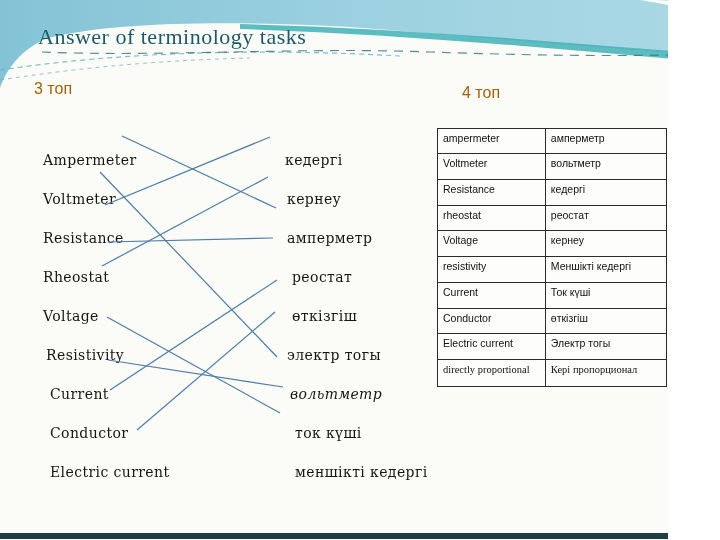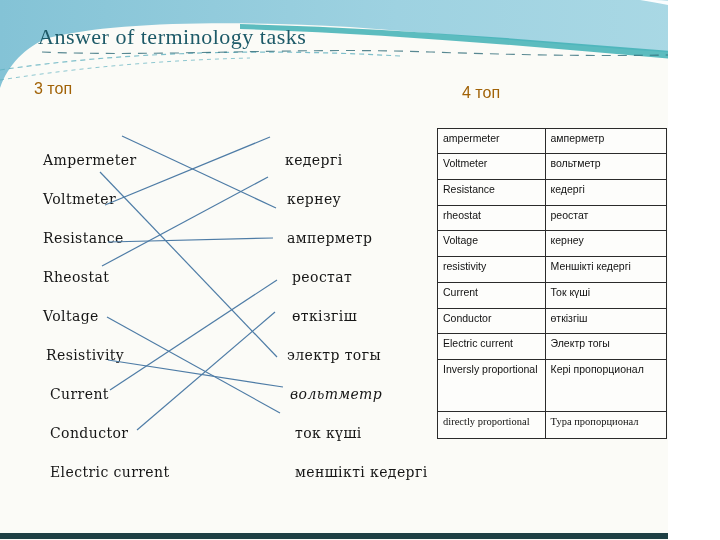--- a/index.html
+++ b/index.html
@@ -141,25 +141,21 @@
           <td class="c1">Ток күші</td>
         </tr>
         <tr style="height: 25px;">
           <td class="c0">Conductor</td>
           <td class="c1">өткізгіш</td>
         </tr>
         <tr style="height: 26px;">
           <td class="c0">Electric current</td>
           <td class="c1">Электр тогы</td>
         </tr>
-        <tr style="height: 52px;">
-          <td class="c0">Inversly proportional</td>
-          <td class="c1">Кері пропорционал</td>
-        </tr>
         <tr style="height: 27px; font-family: Liberation Serif, serif;">
           <td class="c0">directly proportional</td>
-          <td class="c1">Тура пропорционал</td>
+          <td class="c1">Кері пропорционал</td>
         </tr>
       </tbody>
   </table>
 
   <div class="bottom-bar"></div>
 </div>
 
 </body></html>

